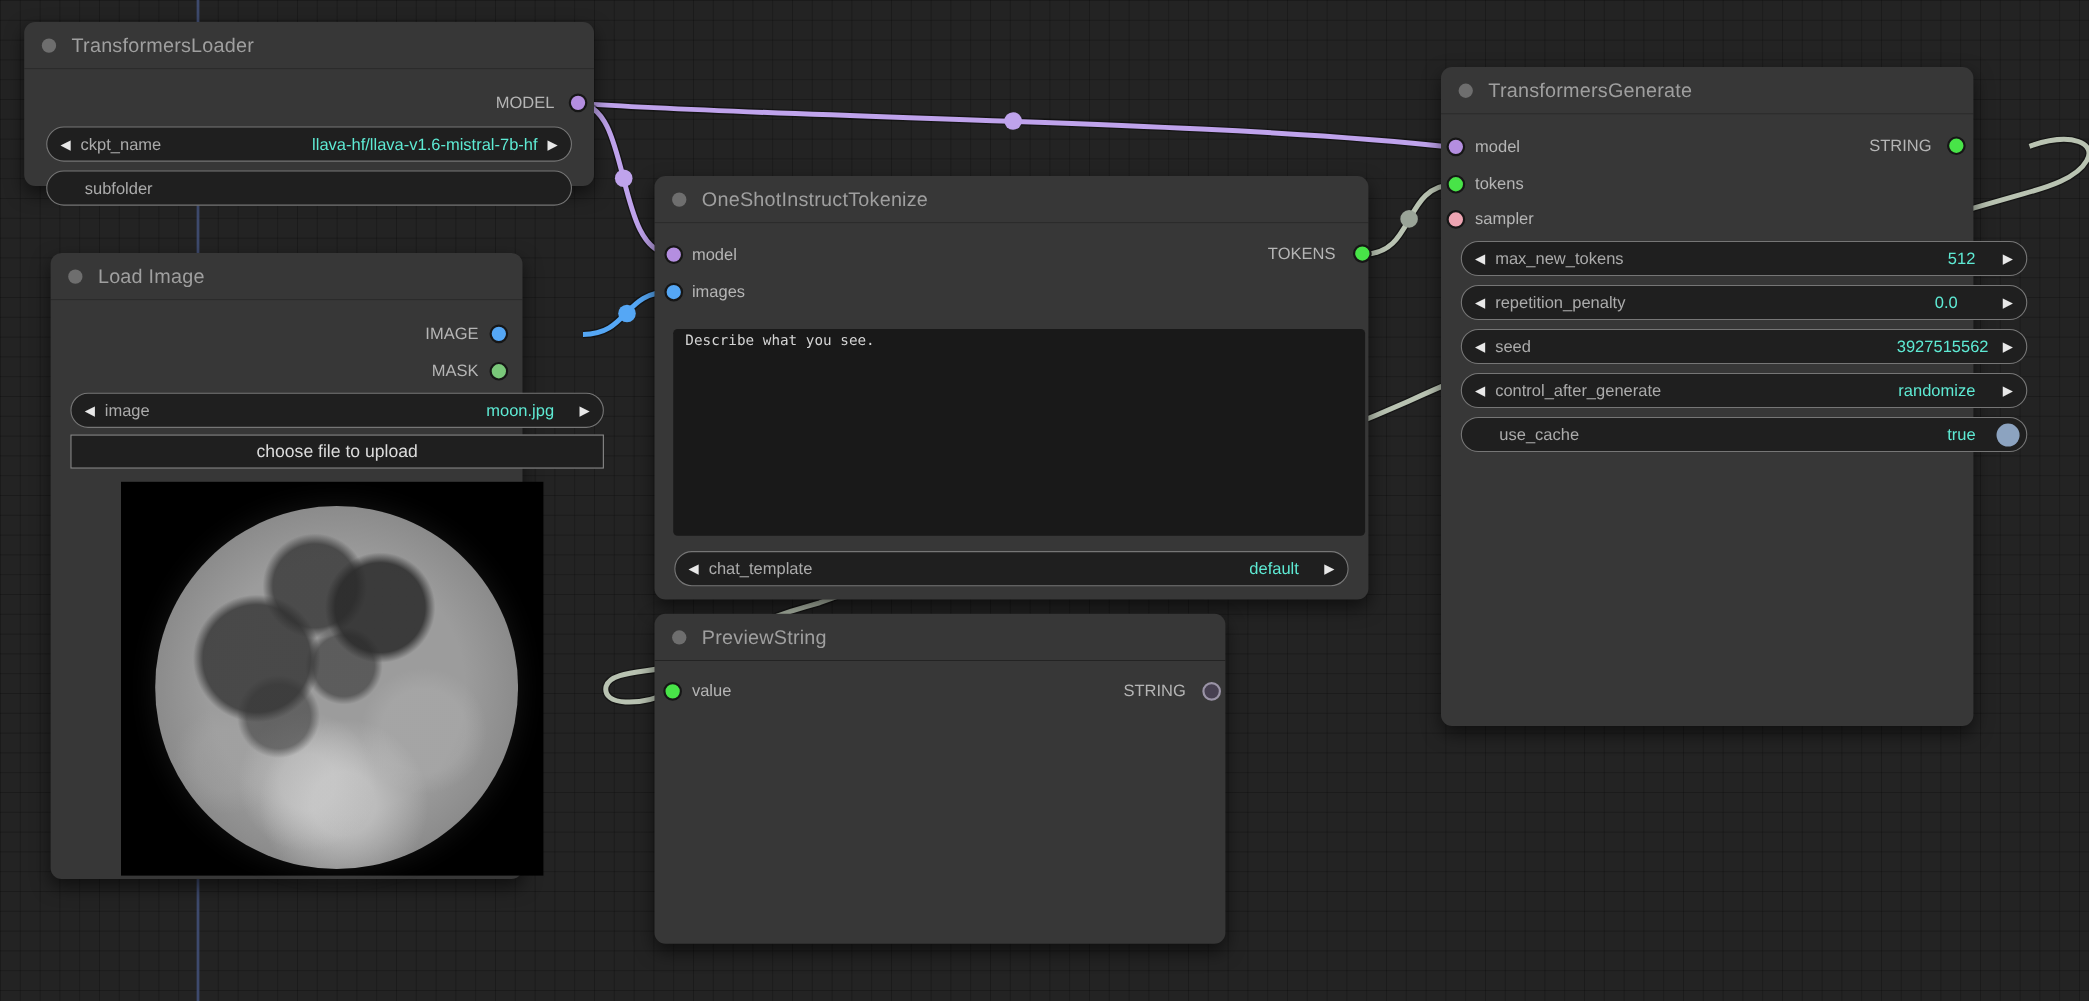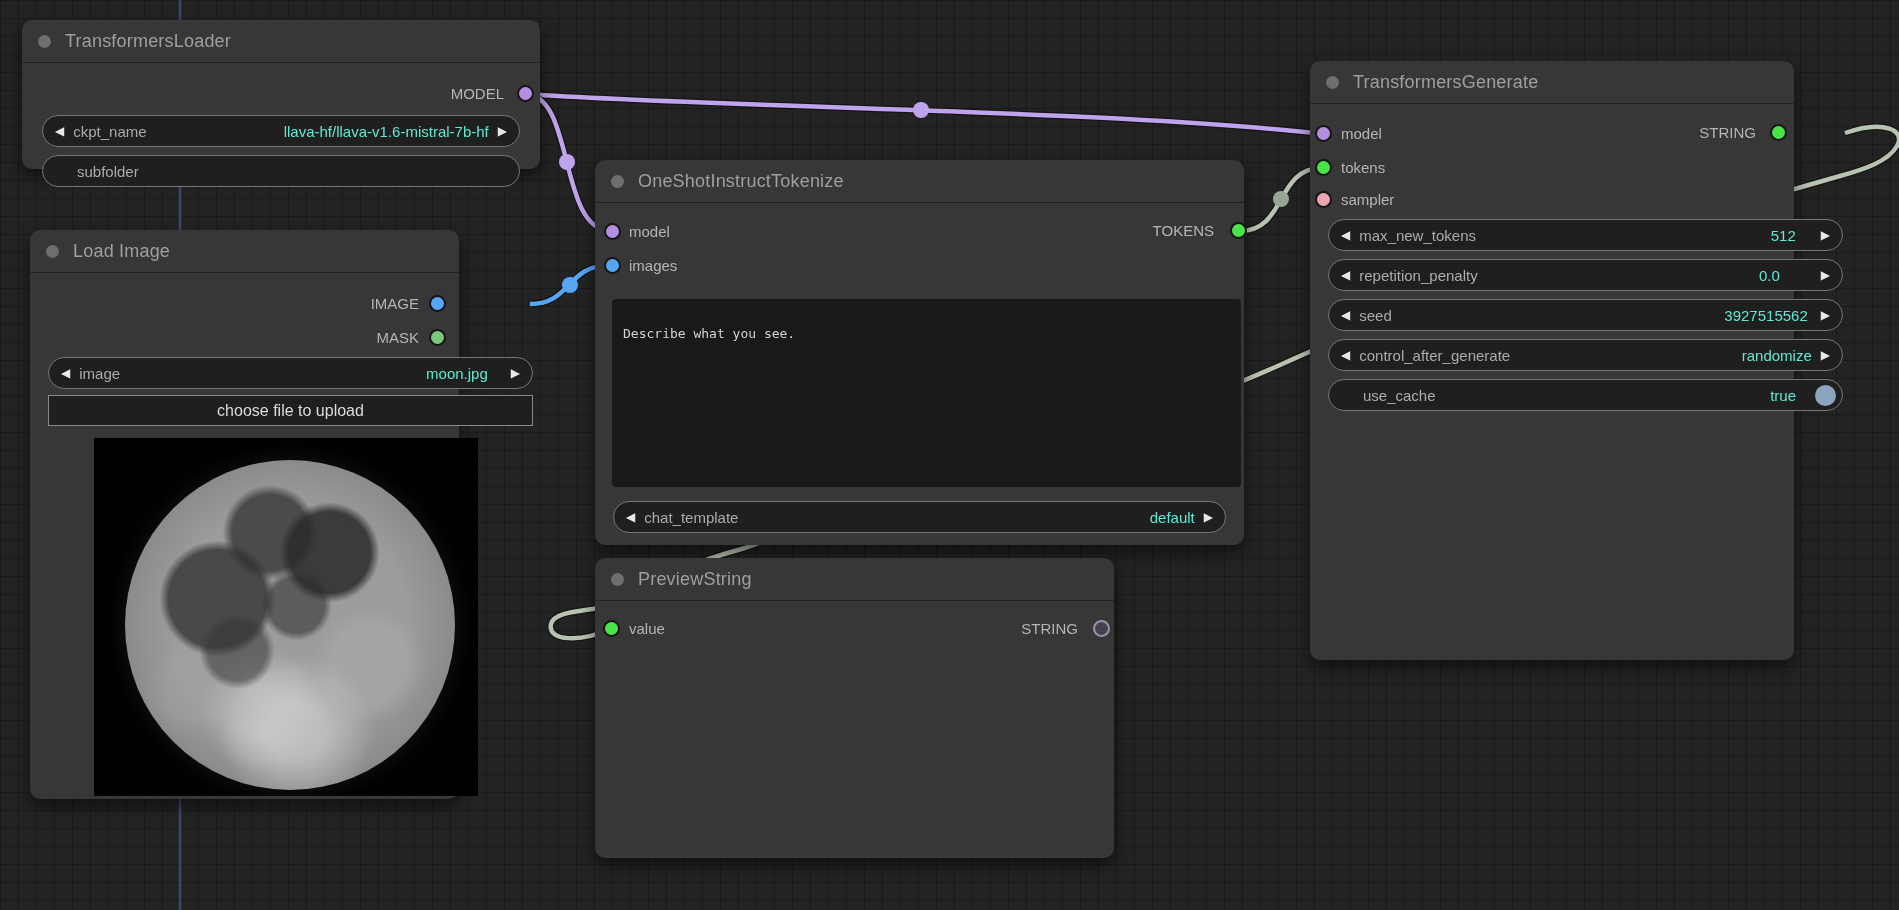--- a/index.html
+++ b/index.html
@@ -40,21 +40,21 @@
   .widget.noarrows{padding-left:34px;text-align:right;}
   .togglecirc{width:21px;height:21px;border-radius:50%;background:#8ca3c0;margin-left:10px;flex:0 0 aupx;}
   .btnwidget{
     position:absolute;height:31px;background:#1f1f1f;border:1px solid #8a8a8a;
     color:#dcdcdc;display:flex;align-items:center;justify-content:center;
     font-size:16px;box-sizing:border-box;
   }
   .ta{
     position:absolute;background:#191919;border-radius:4px;color:#d4d4d4;
     font-family:"DejaVu Sans Mono",monospace;font-size:13px;line-height:17px;
-    padding:26px 11px;box-sizing:border-box;white-space:pre-wrap;
+    padding:3px 11px;box-sizing:border-box;white-space:pre-wrap;
   }
   .imgframe{position:absolute;background:#000;}
   .moon{
     position:absolute;border-radius:50%;
     background:
       radial-gradient(circle at 62% 28%, rgba(42,42,42,.85) 0 13%, transparent 16%),
       radial-gradient(circle at 44% 22%, rgba(48,48,48,.75) 0 12%, transparent 15%),
       radial-gradient(circle at 28% 42%, rgba(52,52,52,.8) 0 16%, transparent 19%),
       radial-gradient(circle at 52% 44%, rgba(58,58,58,.65) 0 11%, transparent 14%),
       radial-gradient(circle at 34% 58%, rgba(62,62,62,.6) 0 10%, transparent 13%),
@@ -113,21 +113,21 @@
       <span class="warrow">◀</span>
       <span class="wlabel">ckpt_name</span>
       <span class="wvalue">llava-hf/llava-v1.6-mistral-7b-hf</span>
       <span class="warrow">▶</span>
     </div>
     <div class="widget noarrows" style="left:20px;top:135px;width:478px">
       <span class="wlabel">subfolder</span>
     </div>
   </div>
 
-  <div class="node" style="left:30px;top:230px;width:429px;height:569px">
+  <div class="node" style="left:46px;top:230px;width:429px;height:569px">
     <div class="ntitle">
       <span class="tdot"></span>
       <span class="ttext">Load Image</span>
     </div>
     <span class="slabel right" style="right:40px;top:64px">IMAGE</span>
     <span class="sdot c-blue" style="right:13px;top:65px"></span>
     <span class="slabel right" style="right:40px;top:98px">MASK</span>
     <span class="sdot c-softgreen" style="right:13px;top:99px"></span>
     <div class="widget" style="left:18px;top:127px;width:485px">
       <span class="warrow">◀</span>
@@ -149,21 +149,21 @@
     <span class="sdot c-purple" style="left:9px;top:63px"></span>
     <span class="slabel" style="left:34px;top:62px">model</span>
     <span class="sdot c-blue" style="left:9px;top:97px"></span>
     <span class="slabel" style="left:34px;top:96px">images</span>
     <span class="slabel right" style="right:30px;top:61px">TOKENS</span>
     <span class="sdot c-green" style="right:-3px;top:62px"></span>
     <div class="ta" style="left:17px;top:139px;width:629px;height:188px">Describe what you see.</div>
     <div class="widget" style="left:18px;top:341px;width:613px">
       <span class="warrow">◀</span>
       <span class="wlabel">chat_template</span>
-      <span class="wvalue" style="">default</span>
+      <span class="wvalue" style="margin-right:14px">default</span>
       <span class="warrow">▶</span>
     </div>
   </div>
 
   <div class="node" style="left:595px;top:558px;width:519px;height:300px">
     <div class="ntitle">
       <span class="tdot"></span>
       <span class="ttext">PreviewString</span>
     </div>
     <span class="sdot c-green" style="left:8px;top:62px"></span>
@@ -200,21 +200,21 @@
     </div>
     <div class="widget" style="left:18px;top:238px;width:515px">
       <span class="warrow">◀</span>
       <span class="wlabel">seed</span>
       <span class="wvalue" style="margin-right:4px">3927515562</span>
       <span class="warrow">▶</span>
     </div>
     <div class="widget" style="left:18px;top:278px;width:515px">
       <span class="warrow">◀</span>
       <span class="wlabel">control_after_generate</span>
-      <span class="wvalue" style="margin-right:0">randomize</span>
+      <span class="wvalue" style="margin-right:16px">randomize</span>
       <span class="warrow">▶</span>
     </div>
     <div class="widget noarrows" style="left:18px;top:318px;width:515px;padding-right:6px">
       <span class="wlabel">use_cache</span>
       <span class="wvalue">true</span>
       <span class="togglecirc"></span>
     </div>
   </div>
 
 </div>

